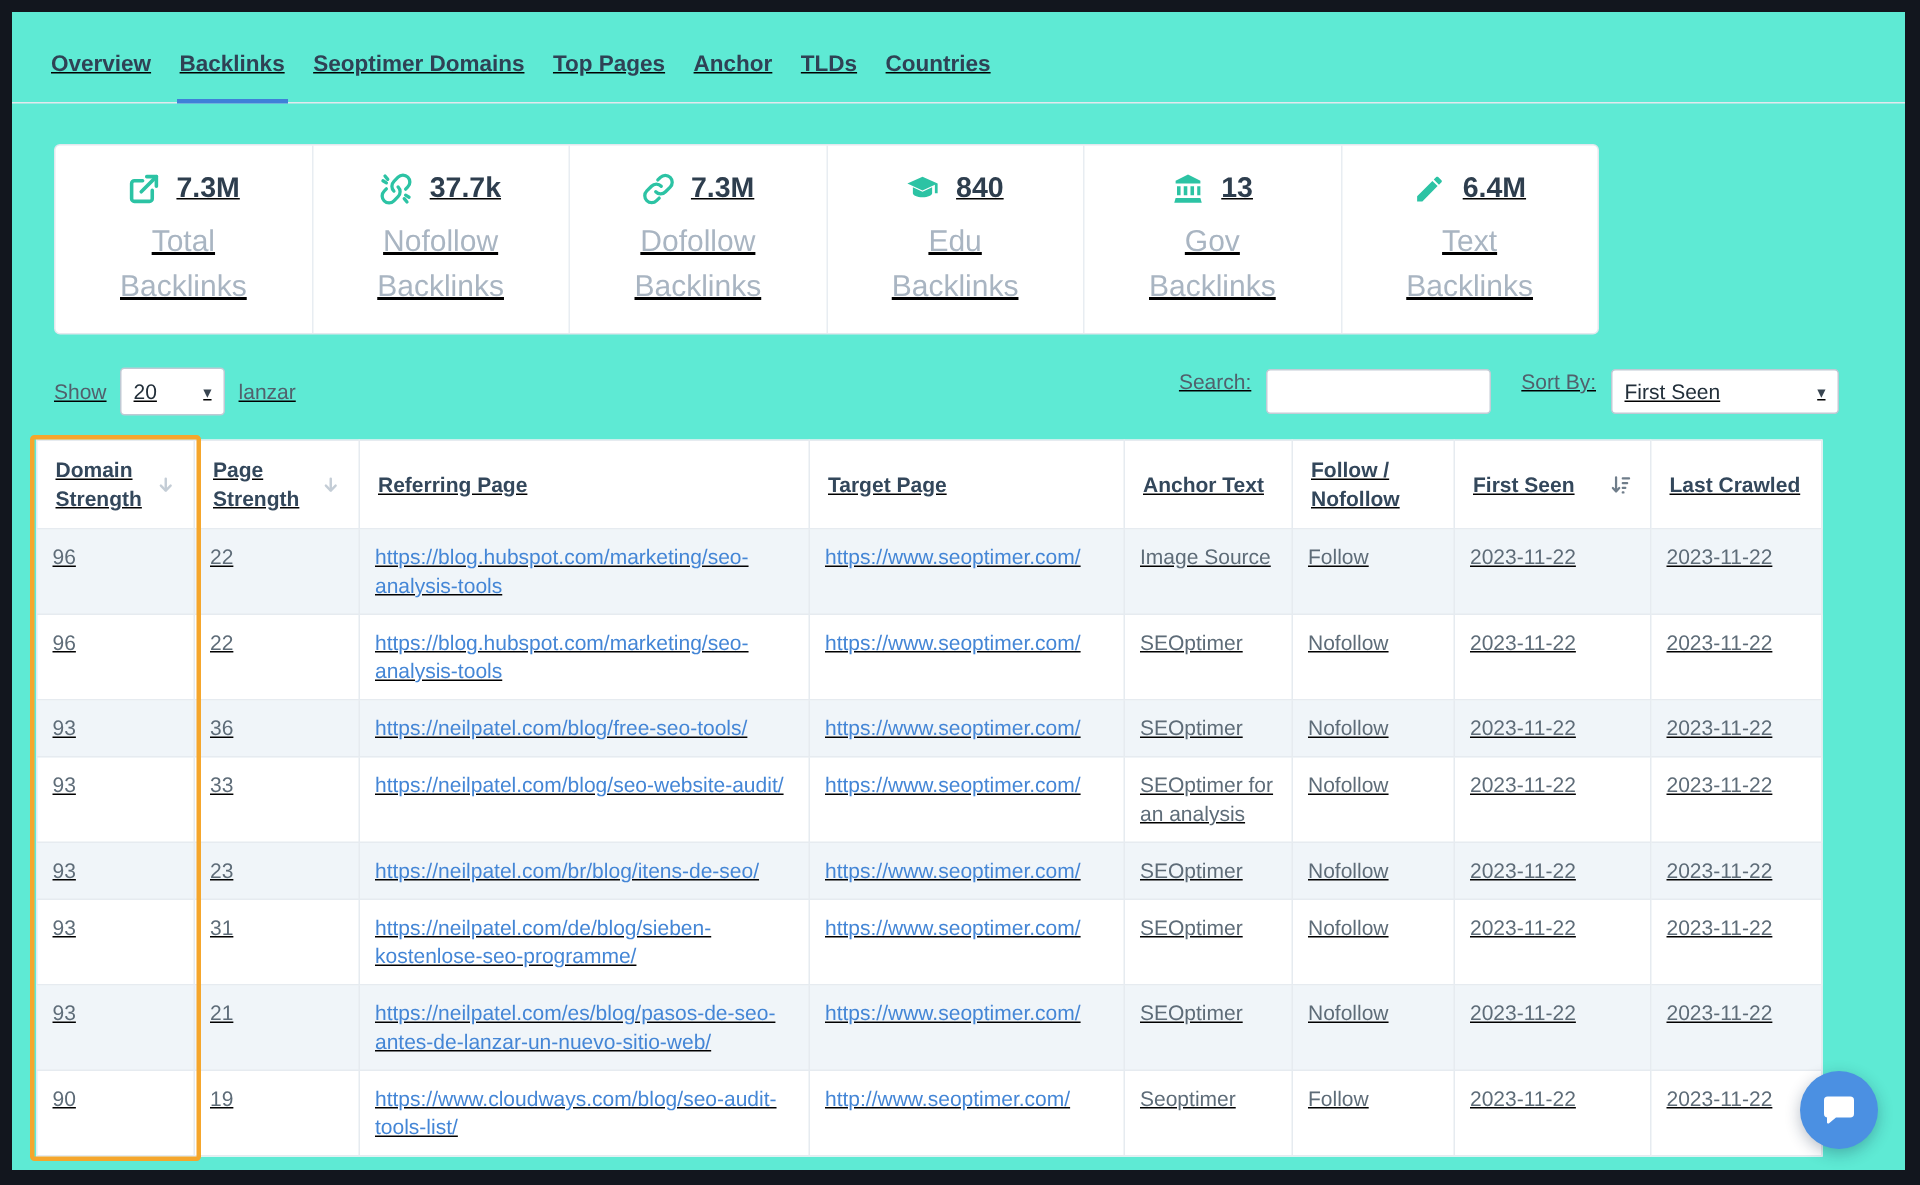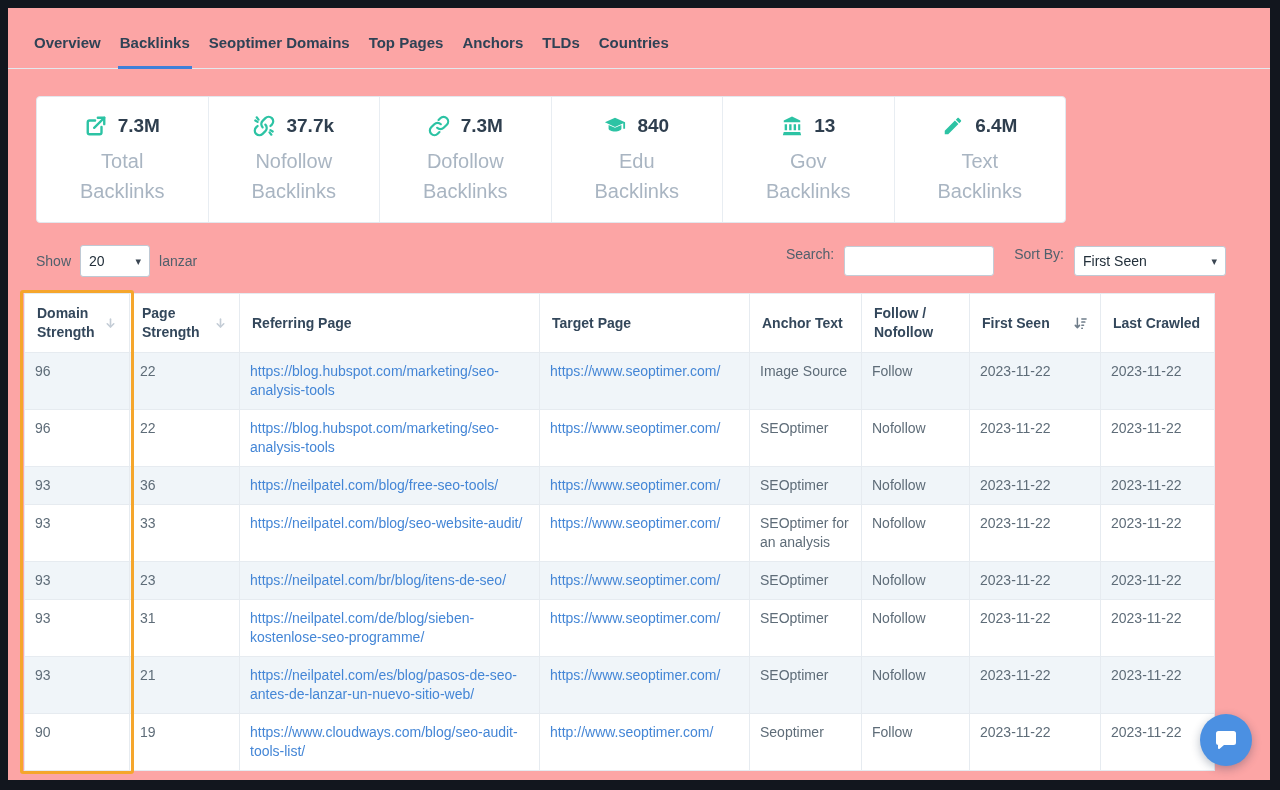--- a/index.html
+++ b/index.html
@@ -5,22 +5,23 @@
   * { box-sizing: border-box; margin: 0; padding: 0; }
   html, body { width: 1280px; height: 790px; overflow: hidden; }
   body {
     background: #12161e;
     padding: 8px 10px 10px 8px;
     font-family: "Liberation Sans", sans-serif;
   }
   .page {
     position: relative;
     width: 100%; height: 100%;
-    background: #fca5a5;
+    background: #5eead4;
     overflow: hidden;
+    text-decoration: underline;
   }
 
   
   .tabs {
     display: flex;
     align-items: flex-end;
     gap: 15px;
     padding-left: 24px;
     height: 61px;
     border-bottom: 1px solid #e3e8ee;
@@ -167,21 +168,21 @@
 </head>
 <body>
 
 <div class="page">
 
   <nav class="tabs">
       <div class="tab">Overview</div>
       <div class="tab active">Backlinks</div>
       <div class="tab">Seoptimer Domains</div>
       <div class="tab">Top Pages</div>
-      <div class="tab">Anchors</div>
+      <div class="tab">Anchor</div>
       <div class="tab">TLDs</div>
       <div class="tab">Countries</div>
     </nav>
 
   <section class="stats">
       <div class="stat">
         <div class="stat-top">
           <span class="icon">
             <svg viewBox="0 0 24 24" fill="none" stroke="currentColor" stroke-width="2.6" stroke-linecap="round" stroke-linejoin="round">
               <path d="M18 13v6a2 2 0 0 1-2 2H5a2 2 0 0 1-2-2V8a2 2 0 0 1 2-2h6"></path>

